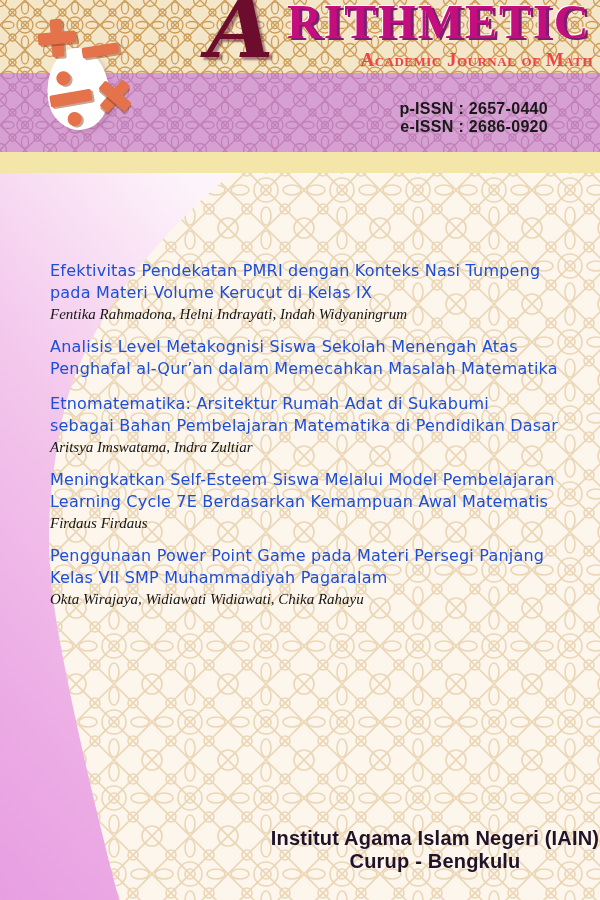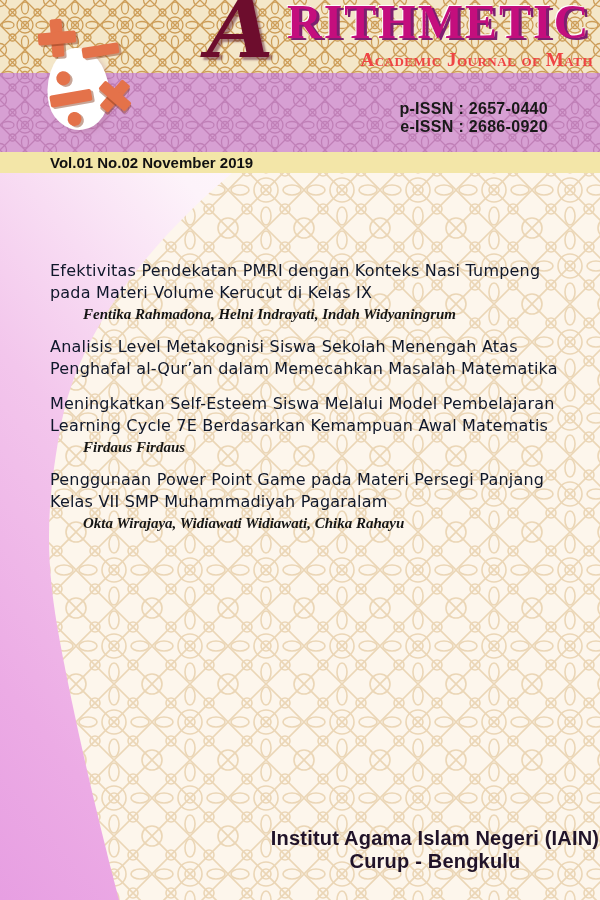--- a/index.html
+++ b/index.html
@@ -58,26 +58,26 @@
     position:absolute;left:50px;top:152px;z-index:5;
     font-weight:bold;font-size:15px;line-height:21px;color:#111;
   }
 
   
   .articles{position:absolute;left:50px;top:260px;width:522px;z-index:5;}
   .article{margin-bottom:13px;}
   .article-title{
     white-space:pre-line;
     font-family:"DejaVu Sans",sans-serif;
-    font-size:16px;line-height:22px;letter-spacing:.2px;color:#0f172a;
+    font-size:16px;line-height:22px;letter-spacing:.2px;color:#1d4ed8;
   }
   .article-authors{
     margin-top:1px;
-    font-family:"Liberation Serif",serif;font-weight:bold;font-style:italic;
-    font-size:15px;line-height:18px;color:#151515;margin-left:33px;
+    font-family:"Liberation Serif",serif;font-weight:normal;font-style:italic;
+    font-size:15px;line-height:18px;color:#151515;
   }
 
   
   .publisher{
     position:absolute;left:245px;top:827px;width:380px;z-index:5;text-align:center;
     font-weight:bold;font-size:20px;line-height:23px;letter-spacing:.2px;color:#201329;
   }
 </style>
 </head>
 <body>
@@ -190,33 +190,37 @@
     <span class="big-a">A</span>
     <span class="title-rest">RITHMETIC</span>
     <span class="subtitle">Academic Journal of Math</span>
   </div>
 
   <div class="issn">
     <div>p-ISSN : 2657-0440</div>
     <div>e-ISSN : 2686-0920</div>
   </div>
 
-  <div class="vol">Vol.01 No.02 November 2019</div>
 
   <div class="articles">
     <div class="article">
       <div class="article-title">Efektivitas Pendekatan PMRI dengan Konteks Nasi Tumpeng
 pada Materi Volume Kerucut di Kelas IX</div>
       <div class="article-authors">Fentika Rahmadona, Helni Indrayati, Indah Widyaningrum</div>
     </div>
     <div class="article">
       <div class="article-title">Analisis Level Metakognisi Siswa Sekolah Menengah Atas
 Penghafal al-Qur’an dalam Memecahkan Masalah Matematika</div>
     </div>
     <div class="article">
+      <div class="article-title">Etnomatematika: Arsitektur Rumah Adat di Sukabumi
+sebagai Bahan Pembelajaran Matematika di Pendidikan Dasar</div>
+      <div class="article-authors">Aritsya Imswatama, Indra Zultiar</div>
+    </div>
+    <div class="article">
       <div class="article-title">Meningkatkan Self-Esteem Siswa Melalui Model Pembelajaran
 Learning Cycle 7E Berdasarkan Kemampuan Awal Matematis</div>
       <div class="article-authors">Firdaus Firdaus</div>
     </div>
     <div class="article">
       <div class="article-title">Penggunaan Power Point Game pada Materi Persegi Panjang
 Kelas VII SMP Muhammadiyah Pagaralam</div>
       <div class="article-authors">Okta Wirajaya, Widiawati Widiawati, Chika Rahayu</div>
     </div>
   </div>

